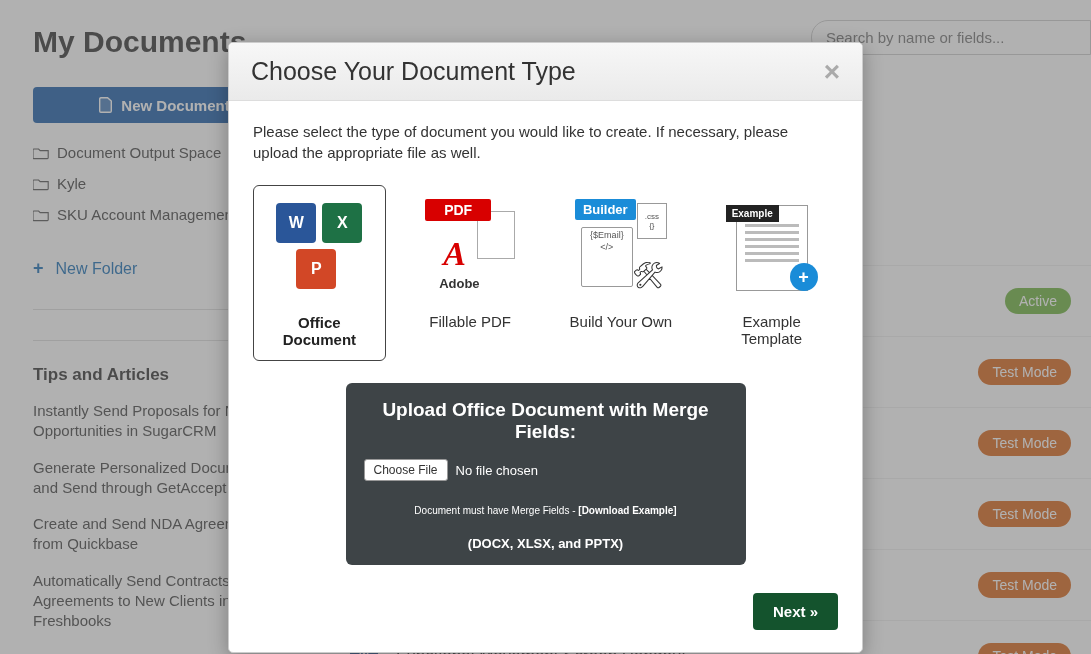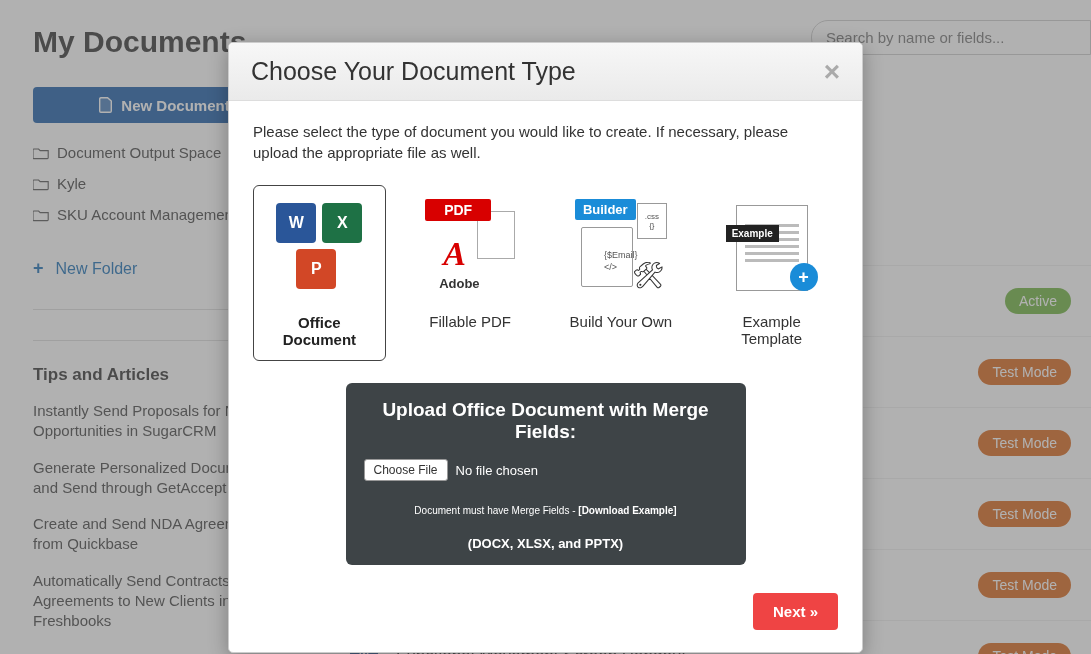--- a/index.html
+++ b/index.html
@@ -240,21 +240,21 @@
       cursor: pointer;
     }
     .nofile { font-size: 13px; color: #fff; }
     .upload-note { font-size: 10px; margin-bottom: 20px; }
     .upload-note .dl { font-weight: 700; cursor: pointer; }
     .upload-sub { font-size: 13px; font-weight: 600; }
 
     .next-btn {
       float: right;
       margin-top: 28px;
-      background: #ef4444;
+      background: #14532d;
       color: #fff;
       border: none;
       border-radius: 4px;
       padding: 10px 20px;
       font-size: 15px;
       font-weight: 600;
       cursor: pointer;
     }
     .clearfix::after { content: ""; display: table; clear: both; }
 
@@ -264,27 +264,27 @@
     .mini.w { background:#2a5699; top:2px; left:2px; }
     .mini.x { background:#1e7145; top:2px; right:2px; }
     .mini.p { background:#d24726; bottom:2px; left:22px; }
     .pdf-stack { position: relative; width: 90px; height: 92px; }
     .pdf-top { position:absolute; top:0; left:0; width:66px; height:22px; background:#d80000; color:#fff; font-weight:800; font-size:14px; display:flex;align-items:center;justify-content:center; border-radius:2px;}
     .pdf-page { position:absolute; top:12px; right:0; width:38px; height:48px; background:#fff; border:1px solid #aaa; }
     .pdf-a { position:absolute; bottom:18px; left:18px; color:#d80000; font-size:34px; font-family: Georgia, serif; font-style: italic; font-weight:700;}
     .pdf-adobe{position:absolute;bottom:0;left:14px;font-size:13px;color:#333;font-weight:600;}
     .builder-stack{position:relative;width:92px;height:92px;}
     .builder-tag{position:absolute;top:0;left:0;background:#1a8cd8;color:#fff;font-weight:700;font-size:13px;padding:3px 8px;border-radius:2px;}
-    .builder-page{position:absolute;top:28px;left:6px;width:52px;height:60px;background:#fff;border:1px solid #999;border-radius:2px;padding:22px;font-size:9px;color:#555;line-height:1.3;}
+    .builder-page{position:absolute;top:28px;left:6px;width:52px;height:60px;background:#fff;border:1px solid #999;border-radius:2px;padding:2px;font-size:9px;color:#555;line-height:1.3;}
     .builder-css{position:absolute;top:4px;right:0;width:30px;height:36px;background:#fff;border:1px solid #999;font-size:8px;color:#555;display:flex;align-items:center;justify-content:center;flex-direction:column;}
     .builder-tools{position:absolute;bottom:0;right:2px;font-size:26px;}
     .example-stack{position:relative;width:92px;height:92px;}
     .ex-page{position:absolute;top:6px;left:10px;width:72px;height:86px;background:#fff;border:1px solid #999;display:flex;flex-direction:column;gap:4px;padding:18px 8px 6px 8px;}
     .ex-line{height:3px;background:#bbb;}
-    .ex-tag{position:absolute;top:6px;left:0;background:#222;color:#fff;font-size:10px;font-weight:600;padding:3px 6px;margin-top:20px;}
+    .ex-tag{position:absolute;top:6px;left:0;background:#222;color:#fff;font-size:10px;font-weight:600;padding:3px 6px;}
     .ex-plus{position:absolute;bottom:0;right:0;width:28px;height:28px;border-radius:50%;background:#1a8cd8;color:#fff;display:flex;align-items:center;justify-content:center;font-size:18px;font-weight:700;}
   </style>
 </head>
 <body>
 
 <div class="app">
   <aside class="sidebar">
     <h1 class="page-title">My Documents</h1>
 
     <button class="new-doc-btn">

